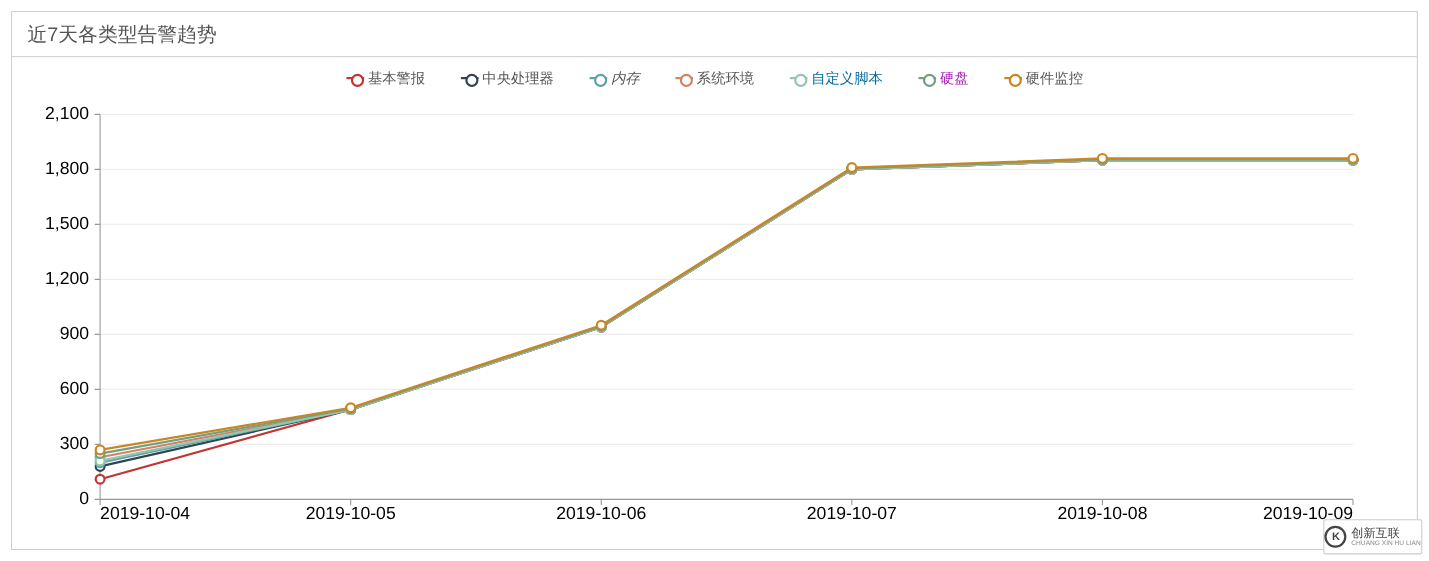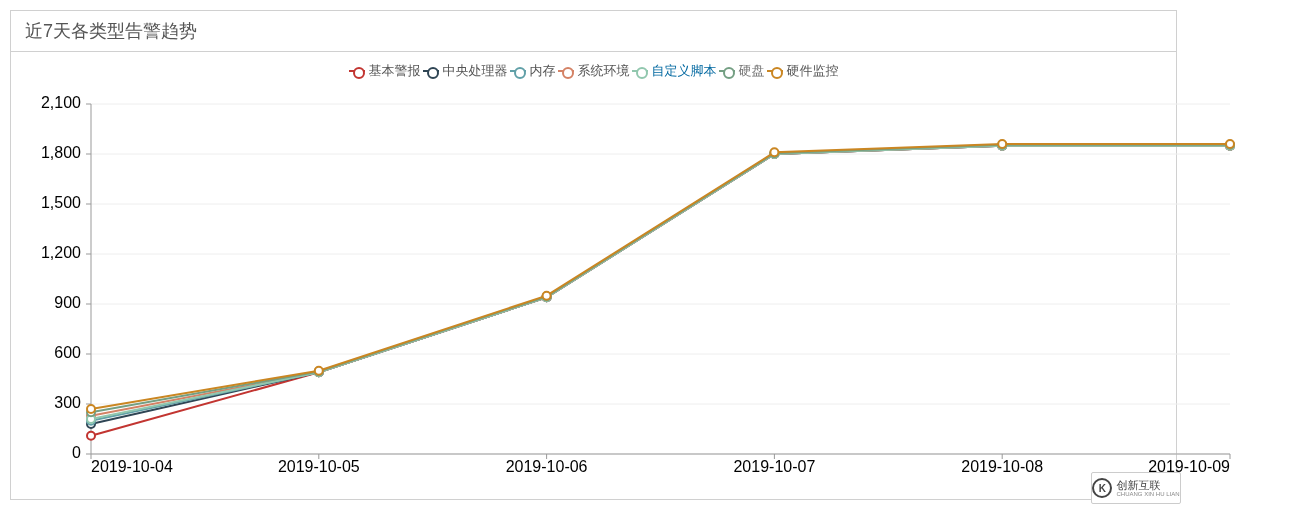--- a/index.html
+++ b/index.html
@@ -5,39 +5,39 @@
   * { box-sizing: border-box; }
   body {
     margin: 0;
     padding: 10px;
     font-family: "Microsoft YaHei", "PingFang SC", Arial, sans-serif;
     background: #fff;
     color: #333;
   }
   .panel {
     border: 1px solid #d0d0d0;
-    width: 1167px;
+    width: 1279px;
     height: 490px;
     position: relative;
   }
   .panel-header {
     border-bottom: 1px solid #d0d0d0;
     padding: 8px 14px;
     font-size: 18px;
     color: #555;
   }
   .chart-area {
     position: relative;
     width: 100%;
     height: calc(100% - 40px);
   }
   .legend {
     display: flex;
     justify-content: center;
-    gap: 2px;
+    gap: 32px;
     padding: 10px 0 4px 0;
     font-size: 13px;
     color: #555;
   }
   .legend-item {
     display: inline-flex;
     align-items: center;
     gap: 4px;
     cursor: pointer;
   }
@@ -93,35 +93,35 @@
   <div class="chart-area">
     <div class="legend" id="legend">
         <span class="legend-item" style="color: rgb(194, 53, 49);">
           <span class="legend-marker"></span>
           <span style="color: rgb(85, 85, 85);">基本警报</span>
         </span>
         <span class="legend-item" style="color: rgb(47, 69, 84); align-items: center;">
           <span class="legend-marker"></span>
           <span style="color: rgb(85, 85, 85);">中央处理器</span>
         </span>
-        <span class="legend-item" style="color: rgb(97, 160, 168);">
+        <span class="legend-item" style="color: rgb(97, 160, 168); font-style: italic;">
           <span class="legend-marker"></span>
           <span style="color: rgb(85, 85, 85);">内存</span>
         </span>
         <span class="legend-item" style="color: rgb(212, 130, 101);">
           <span class="legend-marker"></span>
           <span style="color: rgb(85, 85, 85);">系统环境</span>
         </span>
         <span class="legend-item" style="color: rgb(145, 199, 174);">
           <span class="legend-marker"></span>
           <span style="color: #0369a1;">自定义脚本</span>
         </span>
         <span class="legend-item" style="color: rgb(116, 159, 131);">
           <span class="legend-marker"></span>
-          <span style="color: #737373;">硬盘</span>
+          <span style="color: #a21caf;">硬盘</span>
         </span>
         <span class="legend-item" style="color: rgb(202, 134, 34); justify-content: space-between;">
           <span class="legend-marker"></span>
           <span style="color: rgb(85, 85, 85);">硬件监控</span>
         </span>
       </div>
     <svg class="plot" id="plot" width="1279" height="410">
         <line x1="80" y1="370" x2="1219" y2="370" class="gridline"></line>
         <line x1="75" y1="370" x2="80" y2="370" stroke="#999"></line>
         <text x="70" y="374" text-anchor="end" class="axis">0</text>

